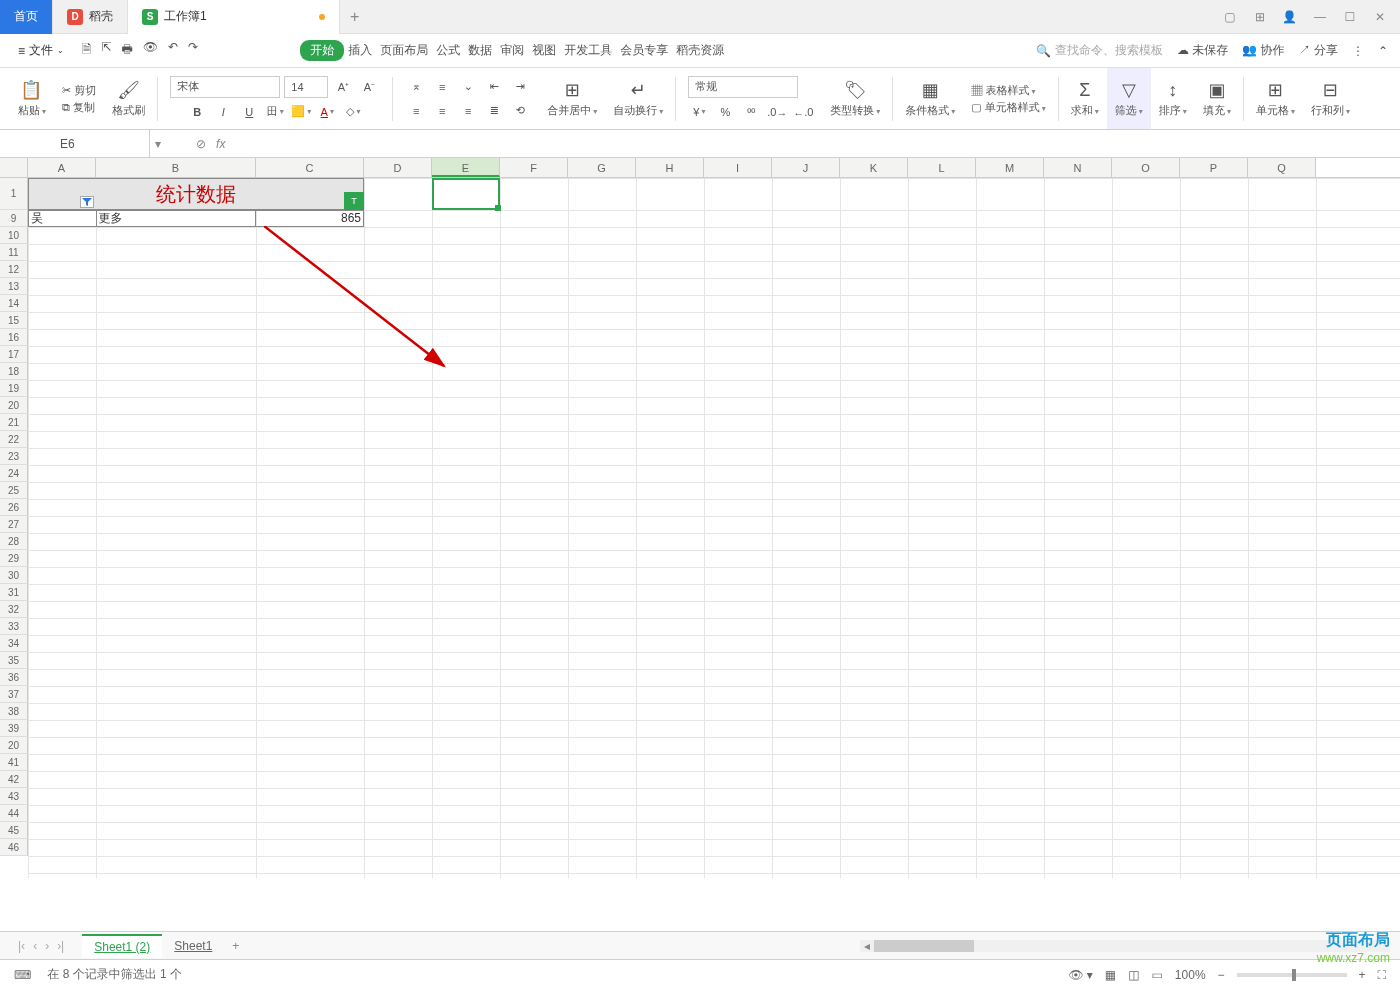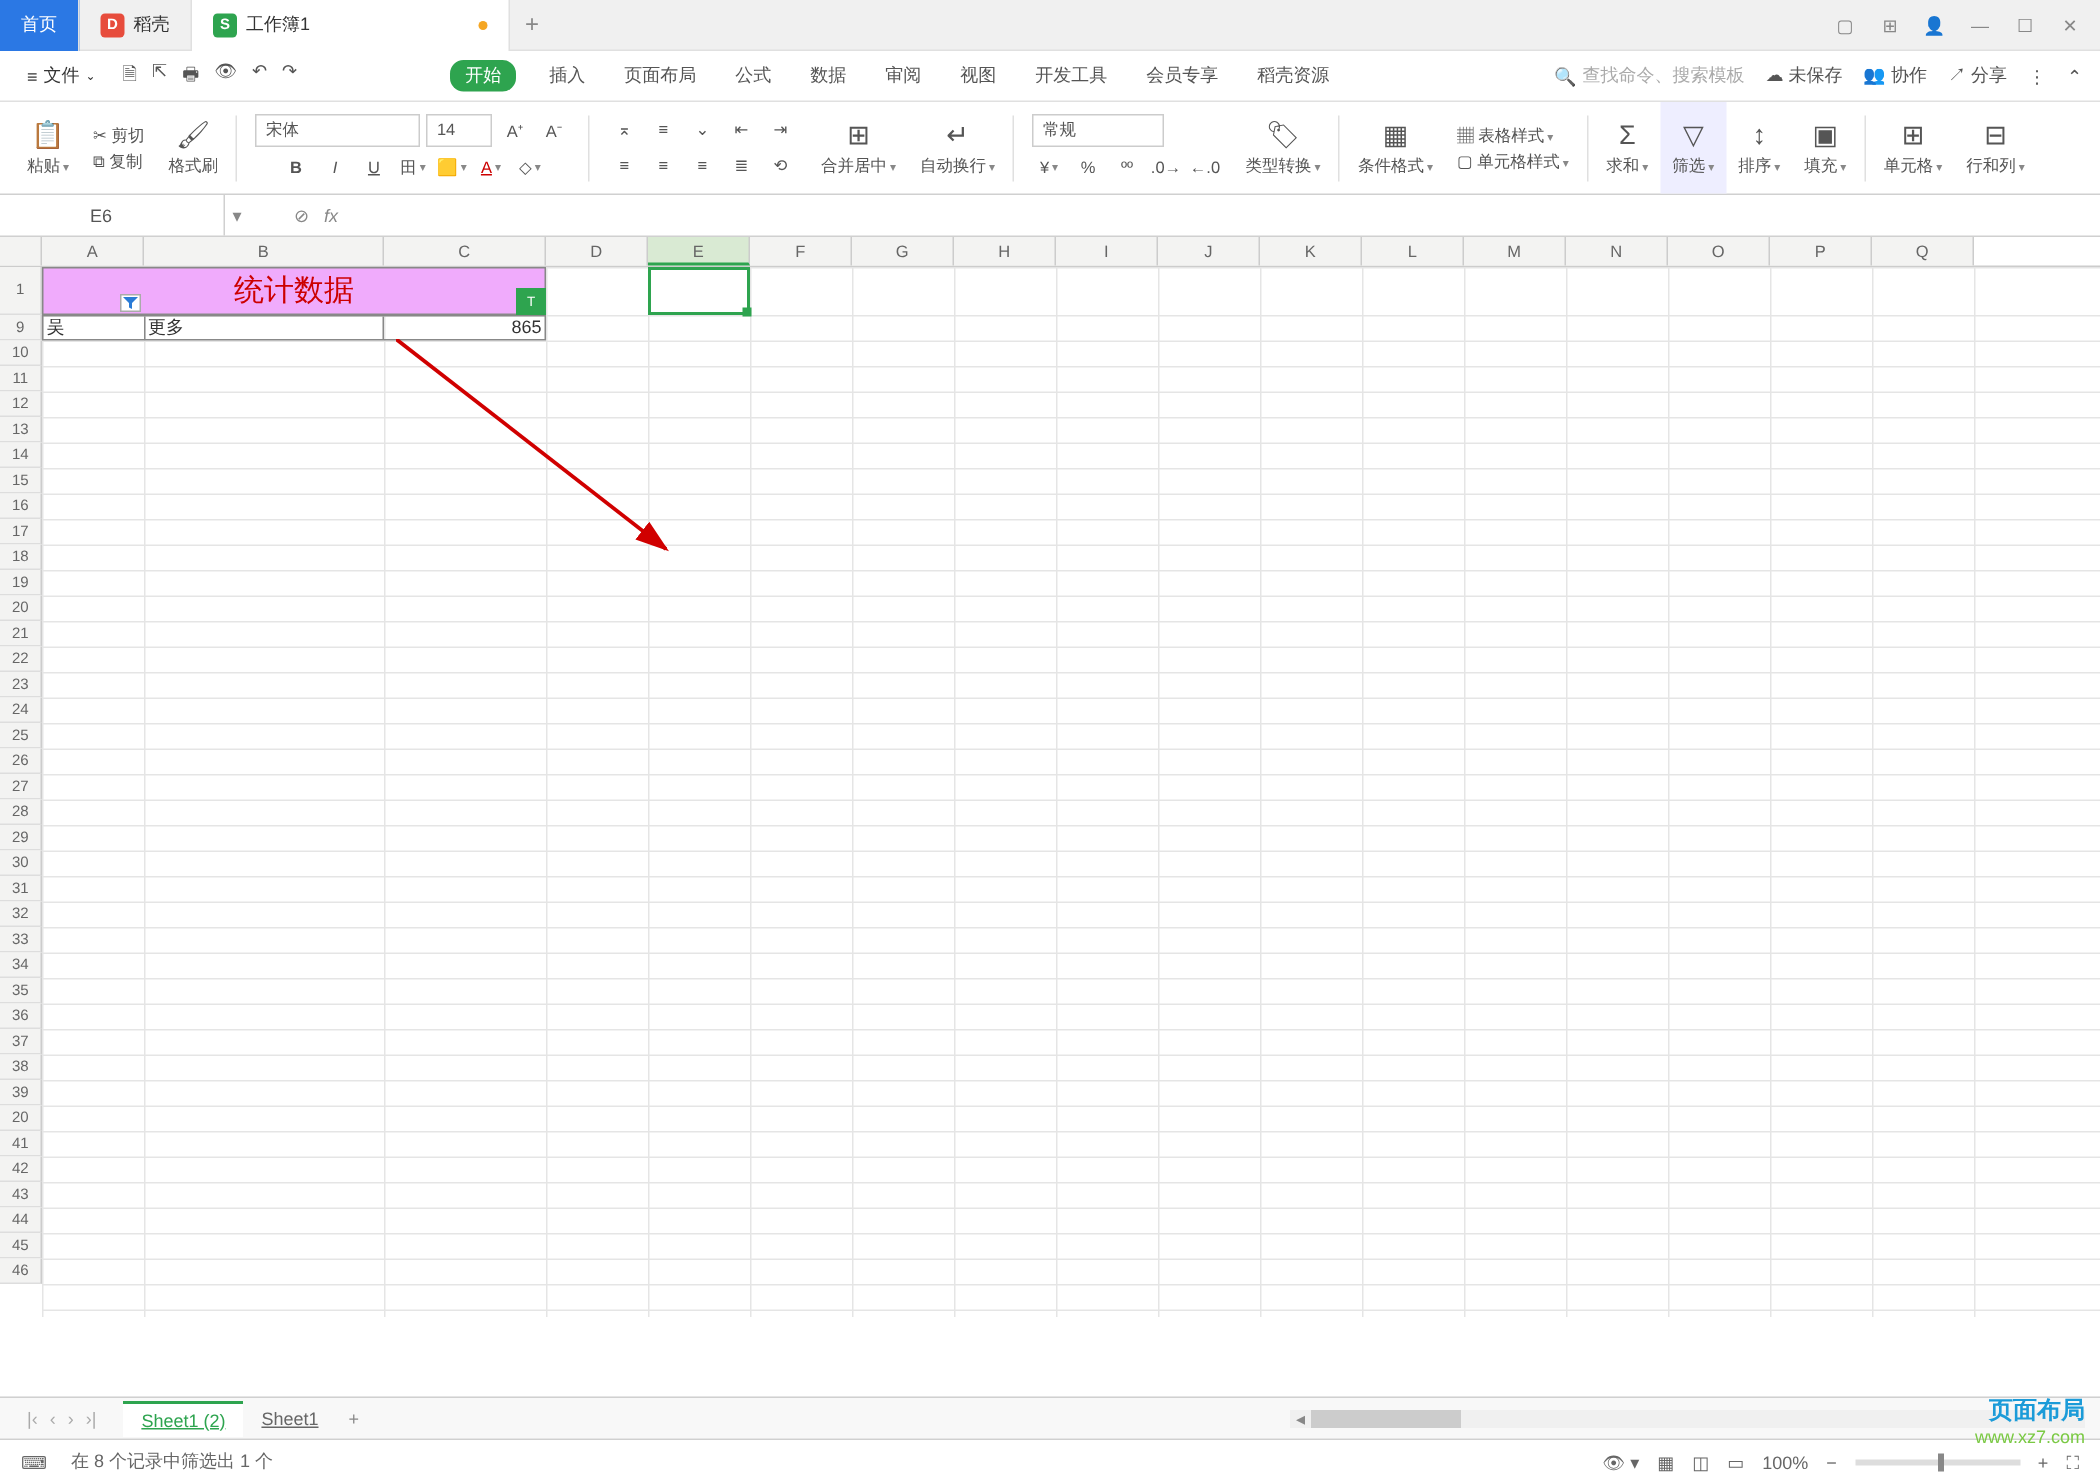--- a/index.html
+++ b/index.html
@@ -10,21 +10,21 @@
 .tab.active{background:#fff;}
 .tab-icon{width:16px;height:16px;border-radius:3px;display:flex;align-items:center;justify-content:center;color:#fff;font-size:10px;font-weight:bold;}
 .tab-dot{width:6px;height:6px;border-radius:50%;background:#f5a623;}
 .tab-add{width:30px;text-align:center;color:#888;font-size:16px;cursor:pointer;}
 .titlebar-right{margin-left:auto;display:flex;align-items:center;gap:14px;padding-right:12px;}
 .win-btn{width:16px;height:16px;color:#888;cursor:pointer;display:flex;align-items:center;justify-content:center;}
 .menubar{height:34px;display:flex;align-items:center;gap:12px;padding:0 12px;border-bottom:1px solid #e0e0e0;}
 .file-btn{display:flex;align-items:center;gap:4px;padding:4px 6px;}
 .qa-icons{display:flex;gap:10px;color:#555;}
 .qa-icons span{cursor:pointer;}
-.menutabs{display:flex;gap:18px;margin-left:90px;}
+.menutabs{display:flex;margin-left:90px;}
 .menutab{cursor:pointer;padding:2px 4px;color:#555;}
 .menutab.active{background:#2ea44f;color:#fff;border-radius:9px;padding:2px 10px;}
 .menubar-right{margin-left:auto;display:flex;align-items:center;gap:14px;color:#555;}
 .search-box{display:flex;align-items:center;gap:4px;color:#aaa;}
 .ribbon{height:62px;border-bottom:1px solid #d0d0d0;display:flex;align-items:center;padding:0 10px;gap:0;}
 .rgroup{display:flex;flex-direction:column;align-items:center;justify-content:center;gap:2px;padding:0 8px;height:100%;color:#555;font-size:11px;}
 .rgroup .top{font-size:18px;}
 .rgroup .lbl{font-size:11px;}
 .divider{width:1px;height:44px;background:#e0e0e0;margin:0 4px;}
 .fontbox{height:22px;border:1px solid #ccc;padding:0 6px;background:#fff;display:flex;align-items:center;}
@@ -43,21 +43,21 @@
 .colhdr.med{width:108px;}
 .colhdr.sel{background:#d9ead3;border-bottom:2px solid #2ea44f;}
 .gridbody{display:flex;height:700px;overflow:hidden;}
 .rowhdrs{width:28px;}
 .rowhdr{height:17px;border-bottom:1px solid #ddd;border-right:1px solid #ccc;text-align:center;line-height:17px;background:#f3f3f2;font-size:10px;color:#666;}
 .rowhdr.h1{height:32px;line-height:32px;}
 .cells{position:relative;flex:1;}
 .cellgrid{position:absolute;inset:0;}
 .cline-v{position:absolute;top:0;bottom:0;width:1px;background:#e5e5e5;}
 .cline-h{position:absolute;left:0;right:0;height:1px;background:#e5e5e5;}
-.titlecell{position:absolute;left:0;top:0;width:336px;height:32px;border:1px solid #888;text-align:center;line-height:30px;font-size:20px;color:#cc0000;background:#f0abfc;}
+.titlecell{position:absolute;left:0;top:0;width:336px;height:32px;border:1px solid #888;text-align:center;line-height:30px;font-size:20px;color:#cc0000;background:#e5e5e5;}
 .marker{position:absolute;left:316px;top:14px;width:20px;height:18px;background:#2ea44f;color:#fff;font-size:9px;text-align:center;line-height:18px;}
 .filterdd{position:absolute;left:52px;top:18px;width:14px;height:12px;border:1px solid #aaa;background:#fff;display:flex;align-items:center;justify-content:center;}
 .filterdd svg{display:block;}
 .r9{position:absolute;left:0;top:32px;height:17px;width:336px;display:flex;border:1px solid #888;border-top:1px solid #888;}
 .r9 div{border-right:1px solid #888;padding:0 2px;line-height:15px;font-size:12px;}
 .r9 .ca{width:68px;}
 .r9 .cb{width:160px;}
 .r9 .cc{width:108px;text-align:right;border-right:none;}
 .selcell{position:absolute;left:404px;top:0;width:68px;height:32px;border:2px solid #2ea44f;pointer-events:none;}
 .selcell::after{content:"";position:absolute;right:-3px;bottom:-3px;width:6px;height:6px;background:#2ea44f;}
@@ -200,21 +200,21 @@
   <div class="rgroup">
       <span class="top">⊞</span>
       <span class="lbl dd">合并居中</span>
     </div>
   <div class="rgroup">
       <span class="top">↵</span>
       <span class="lbl dd">自动换行</span>
     </div>
   <div class="divider"></div>
   <div class="rgroup" style="align-items:flex-start;gap:4px">
-    <div class="fontbox" style="width:88px">
+    <div class="fontbox" style="width:110px">
         <span>常规</span>
       </div>
     <div class="fontrow">
       <span class="icobtn dd">¥</span>
       <span class="icobtn">%</span>
       <span class="icobtn">ºº</span>
       <span class="icobtn">.0→</span>
       <span class="icobtn">←.0</span>
     </div>
   </div>

